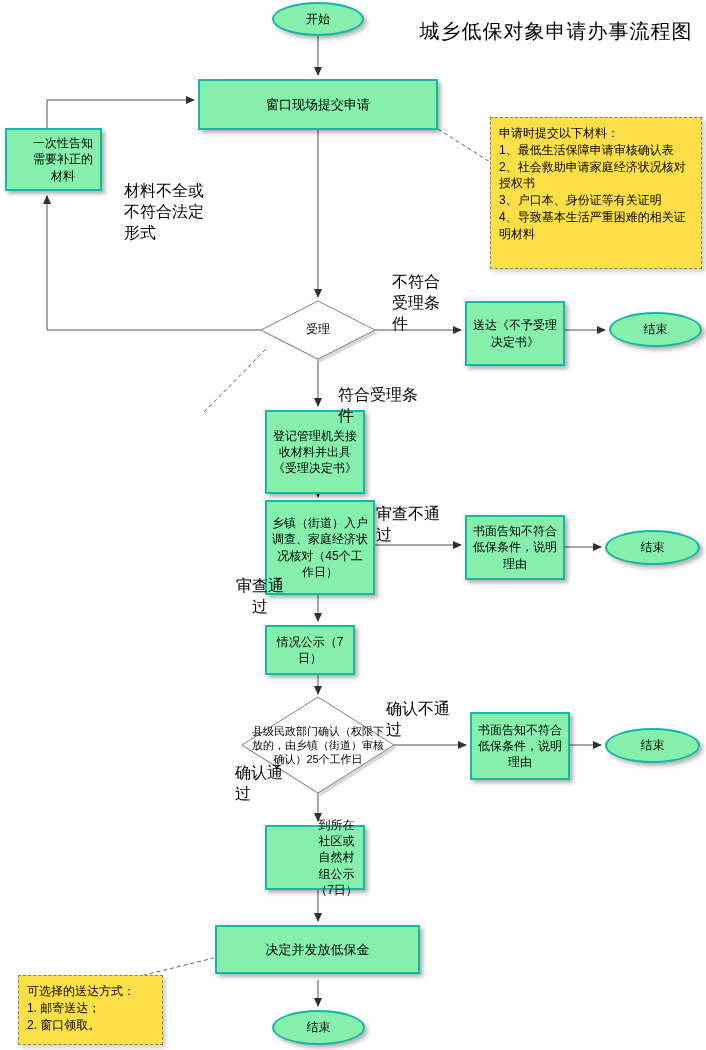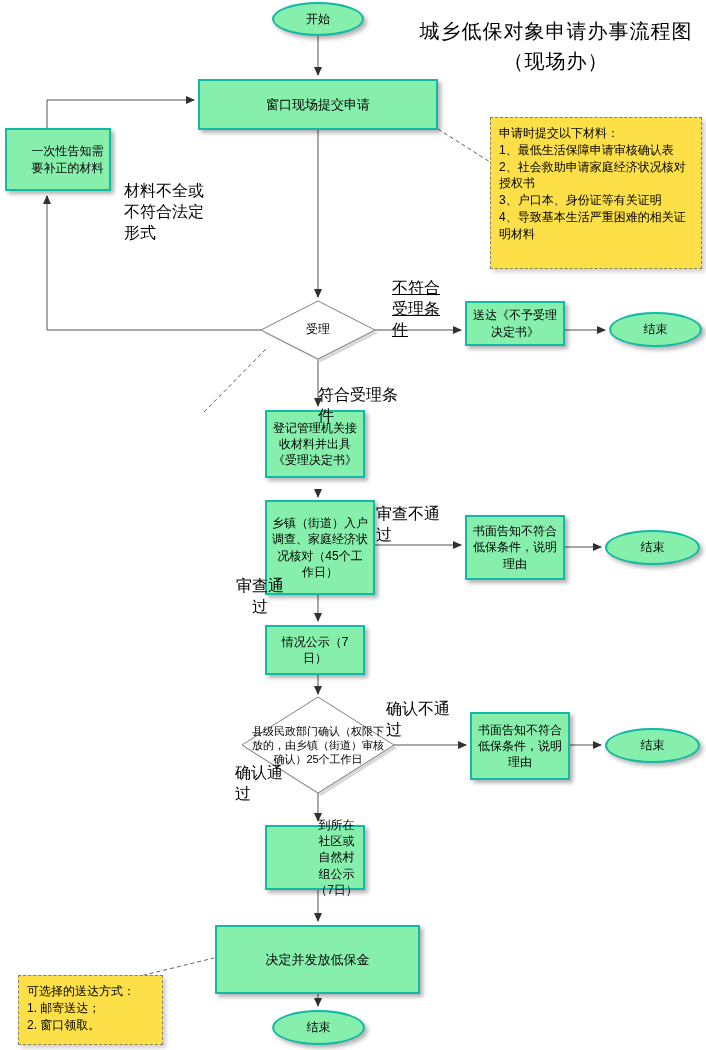--- a/index.html
+++ b/index.html
@@ -75,73 +75,72 @@
 
     <polygon points="321,304 378,333 321,362 264,333" fill="#c9c9c9" opacity="0.7"></polygon>
     <polygon points="318,301 375,330 318,359 261,330" fill="#ffffff" stroke="#7f7f7f" stroke-width="1"></polygon>
 
     <polygon points="321,700 397,748 321,796 245,748" fill="#c9c9c9" opacity="0.7"></polygon>
     <polygon points="318,697 394,745 318,793 242,745" fill="#ffffff" stroke="#7f7f7f" stroke-width="1"></polygon>
   </svg>
 
   <div class="title">
     <div>城乡低保对象申请办事流程图</div>
-    <div>（现场办）</div>
   </div>
 
   <div class="node oval" style="left:272px;top:2px;width:92px;height:34px;">开始</div>
 
   <div class="node" style="left:198px;top:79px;width:240px;height:51px;font-size:13px;">窗口现场提交申请</div>
 
-  <div class="node" style="left:5px;top:128px;width:106px;height:63px;padding-left:24px;">一次性告知需要补正的材料</div>
+  <div class="node" style="left:5px;top:128px;width:97px;height:63px;padding-left:24px;">一次性告知需要补正的材料</div>
 
   <div class="diamond-text" style="left:268px;top:316px;width:100px;height:28px;">受理</div>
 
-  <div class="node" style="left:465px;top:301px;width:100px;height:45px;">送达《不予受理决定书》</div>
+  <div class="node" style="left:465px;top:301px;width:100px;height:65px;">送达《不予受理决定书》</div>
 
   <div class="node oval" style="left:609px;top:312px;width:93px;height:35px;">结束</div>
 
-  <div class="node" style="left:265px;top:410px;width:100px;height:68px;">登记管理机关接收材料并出具《受理决定书》</div>
+  <div class="node" style="left:265px;top:410px;width:100px;height:84px;">登记管理机关接收材料并出具《受理决定书》</div>
 
   <div class="node" style="left:265px;top:500px;width:110px;height:95px;">乡镇（街道）入户调查、家庭经济状况核对（45个工作日）</div>
 
   <div class="node" style="left:465px;top:515px;width:100px;height:65px;">书面告知不符合低保条件，说明理由</div>
 
   <div class="node oval" style="left:605px;top:530px;width:95px;height:35px;">结束</div>
 
-  <div class="node" style="left:265px;top:625px;width:100px;height:50px;">情况公示（7日）</div>
+  <div class="node" style="left:265px;top:625px;width:90px;height:50px;">情况公示（7日）</div>
 
   <div class="diamond-text" style="left:248px;top:702px;width:140px;height:86px;font-size:11px;">县级民政部门确认（权限下放的，由乡镇（街道）审核确认）25个工作日</div>
 
   <div class="node" style="left:470px;top:712px;width:100px;height:68px;">书面告知不符合低保条件，说明理由</div>
 
   <div class="node oval" style="left:605px;top:728px;width:95px;height:35px;">结束</div>
 
   <div class="node" style="left:265px;top:825px;width:100px;height:65px;padding-left:48px;">到所在社区或自然村组公示（7日）</div>
 
-  <div class="node" style="left:215px;top:925px;width:205px;height:69px;font-size:13px;">决定并发放低保金</div>
+  <div class="node" style="left:215px;top:925px;width:205px;height:49px;font-size:13px;">决定并发放低保金</div>
 
   <div class="node oval" style="left:272px;top:1010px;width:93px;height:35px;">结束</div>
 
   <div class="note" style="left:490px;top:117px;width:212px;height:152px;">申请时提交以下材料：
 1、最低生活保障申请审核确认表
 2、社会救助申请家庭经济状况核对授权书
 3、户口本、身份证等有关证明
 4、导致基本生活严重困难的相关证明材料</div>
 
 
   <div class="note" style="left:18px;top:975px;width:145px;height:70px;">可选择的送达方式：
 1. 邮寄送达；
 2. 窗口领取。</div>
 
   <div class="edge-label" style="left:124px;top:181px;width:86px;">材料不全或不符合法定形式</div>
 
-  <div class="edge-label" style="left:392px;top:278px;width:62px;text-decoration:underline;">不符合受理条件</div>
+  <div class="edge-label" style="left:392px;top:272px;width:62px;">不符合受理条件</div>
 
-  <div class="edge-label" style="left:318px;top:385px;width:92px;">符合受理条件</div>
+  <div class="edge-label" style="left:338px;top:385px;width:92px;">符合受理条件</div>
 
   <div class="edge-label" style="left:376px;top:504px;width:70px;">审查不通过</div>
 
   <div class="edge-label" style="left:230px;top:576px;width:60px;text-align:center;">审查通过</div>
 
   <div class="edge-label" style="left:386px;top:699px;width:70px;">确认不通过</div>
 
   <div class="edge-label" style="left:235px;top:763px;width:60px;">确认通过</div>
 
 </div>

